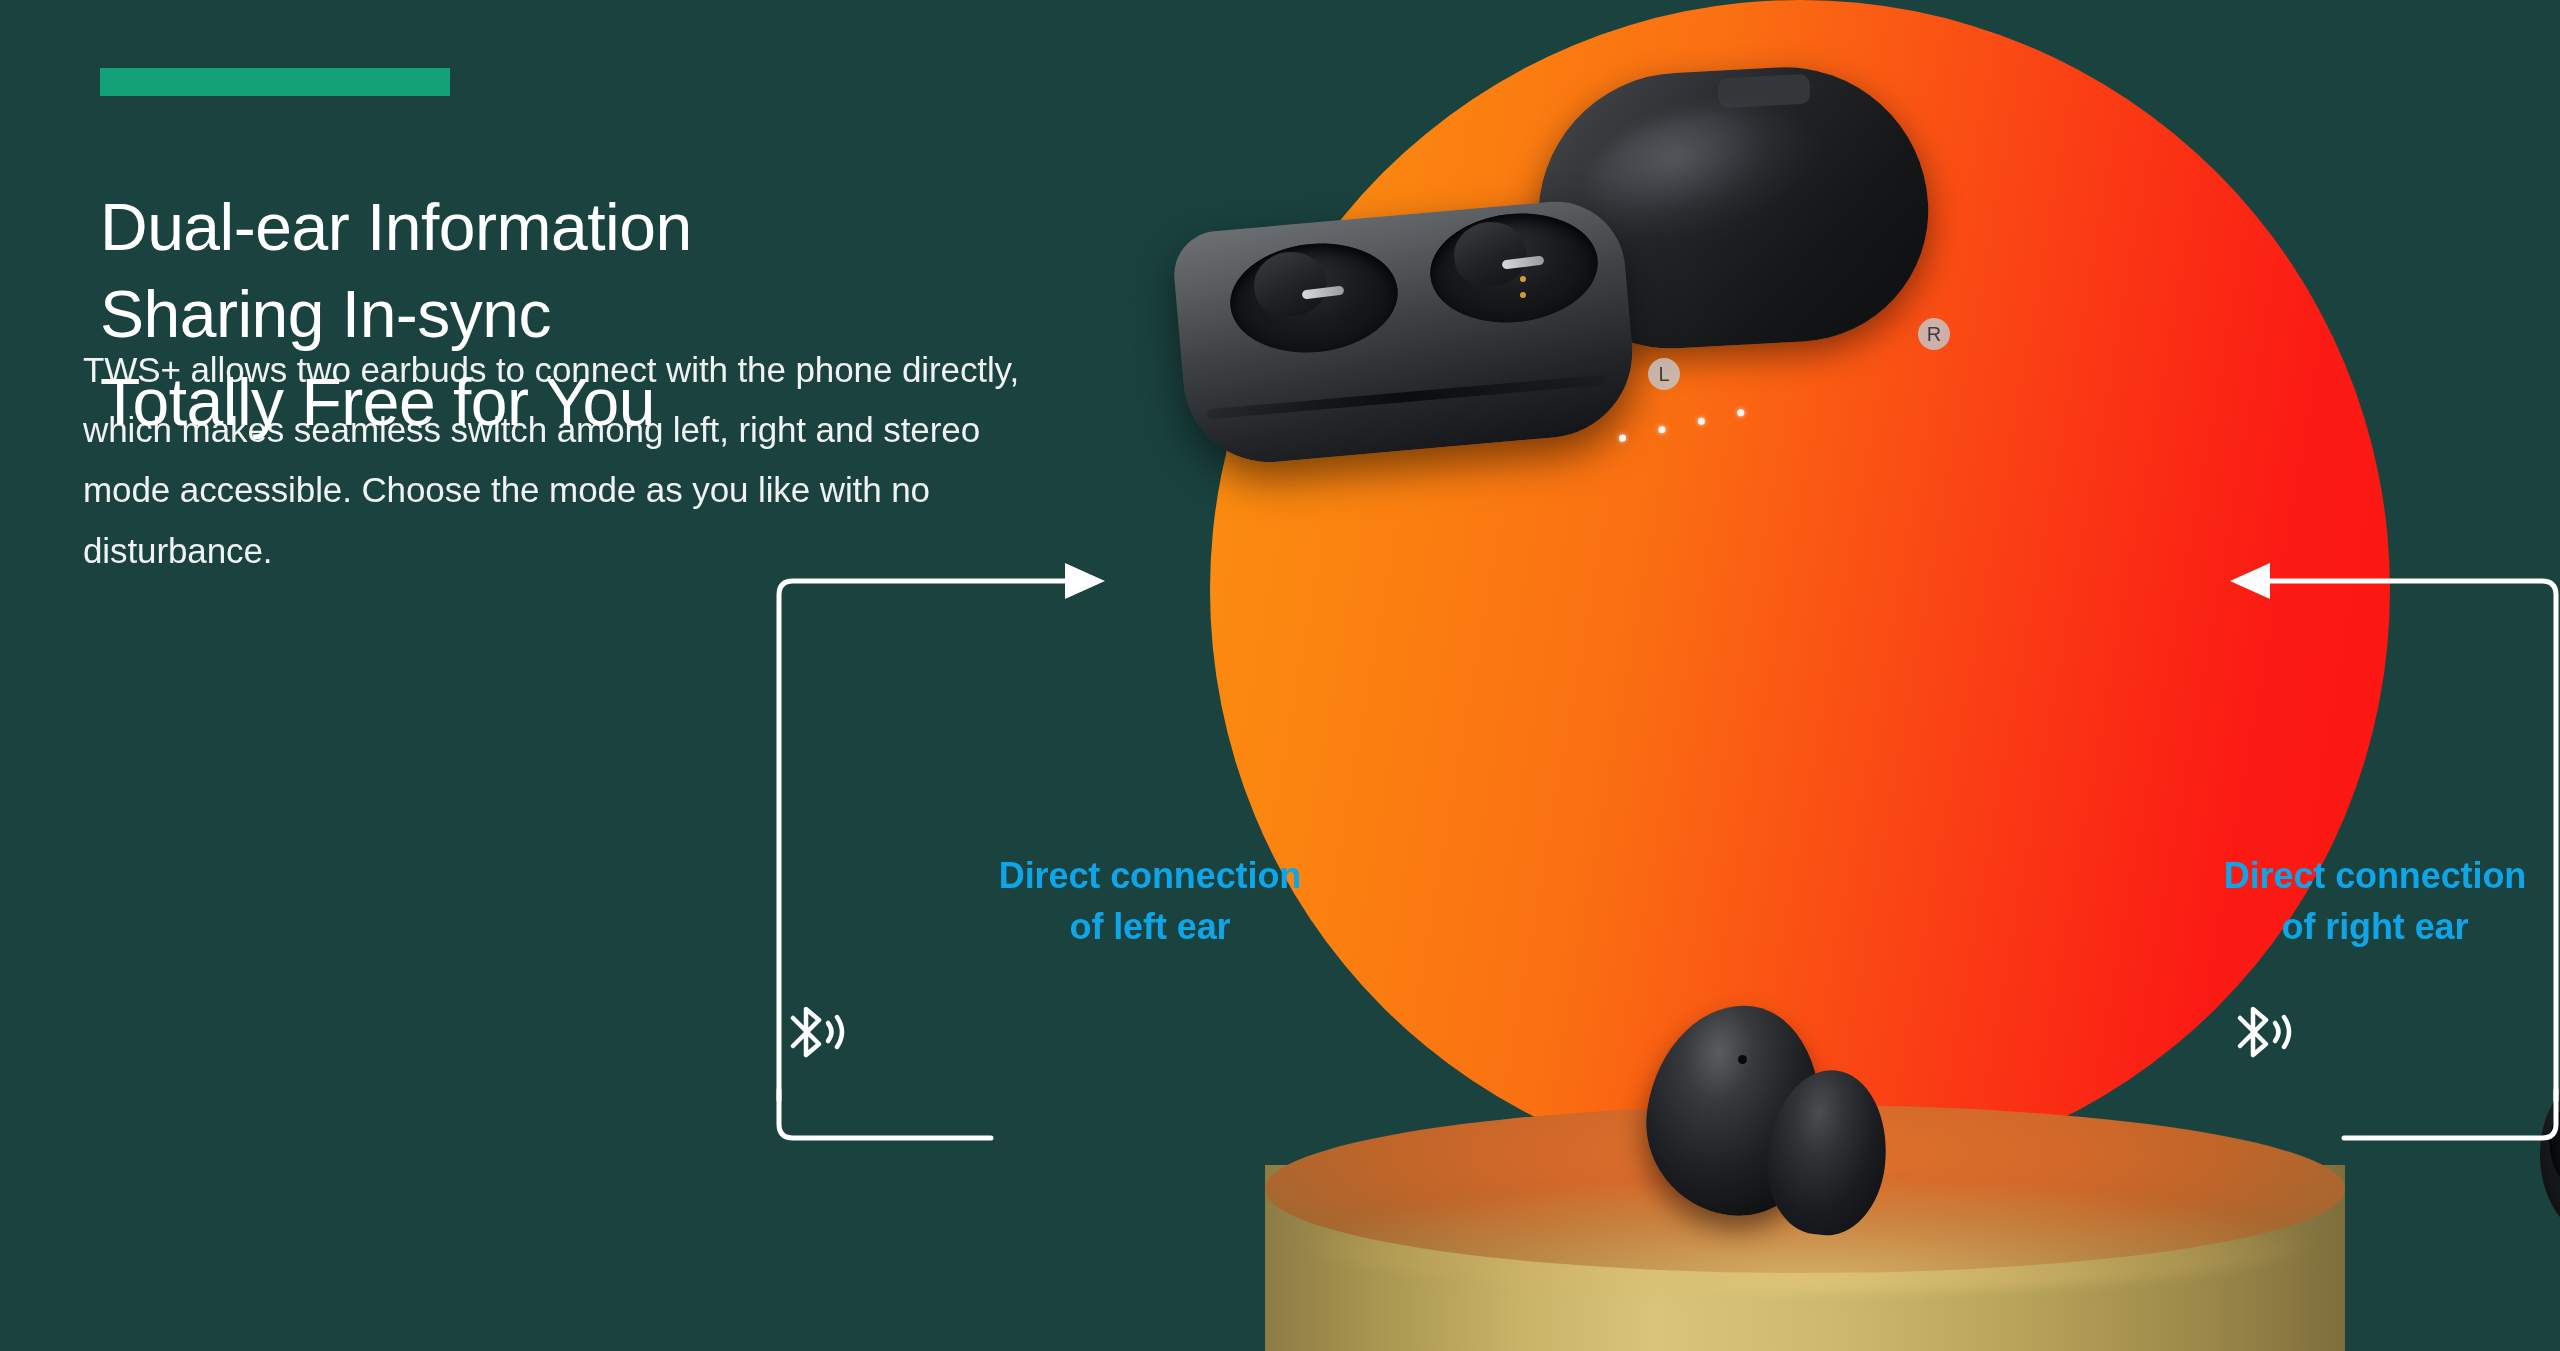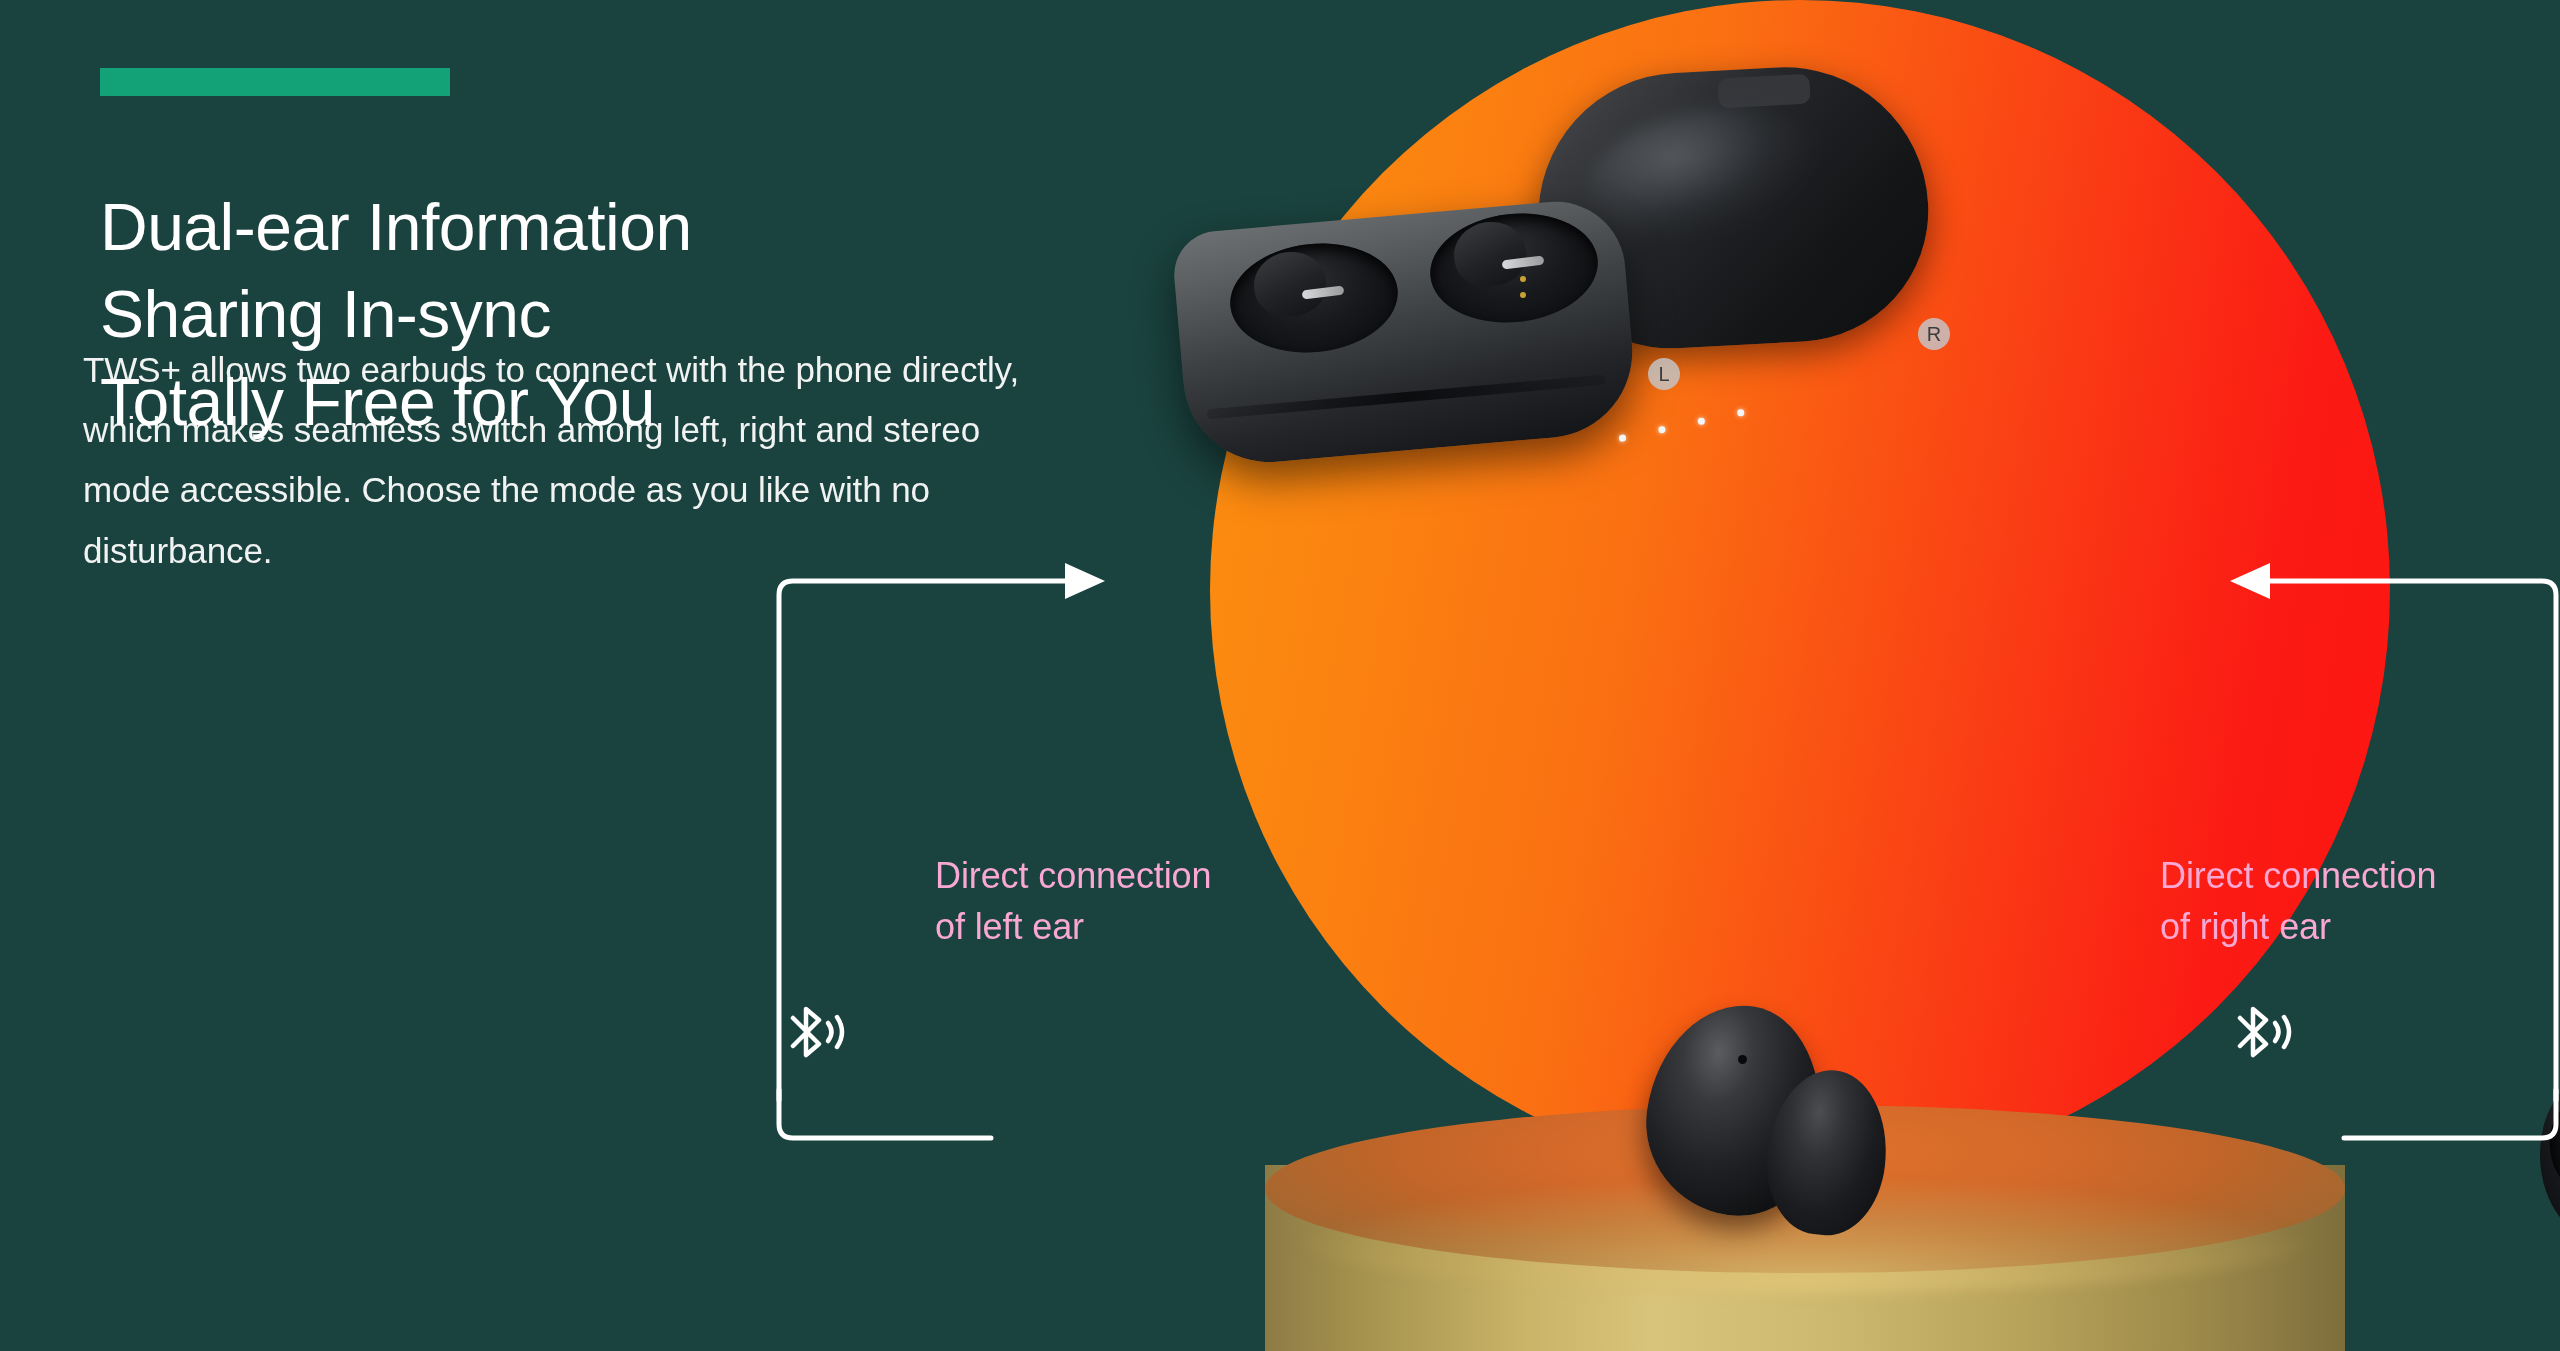--- a/index.html
+++ b/index.html
@@ -273,24 +273,25 @@
   #bracket-right{ left:1060px; top:555px; width:350px; height:545px; }
 
   
   .bt-icon{ position:absolute; width:62px; height:68px; }
   #bt-left{  left:-365px; top:1000px; }
   #bt-right{ left:1082px; top:1000px; }
 
   
   .conn-label{
     position:absolute;
-    color:#f9a8d4;
+    color:#0ea5e9;
     font-size:36px;
-    font-weight:400;
+    font-weight:700;
     line-height:1.42;
+    text-align:center;
     letter-spacing:-0.1px;
     white-space:pre-line;
   }
   #label-left{  left:-215px; top:850px; width:430px; }
   #label-right{ left:1010px; top:850px; width:430px; }
 </style>
 </head>
 <body>
 
 <div id="stage">

